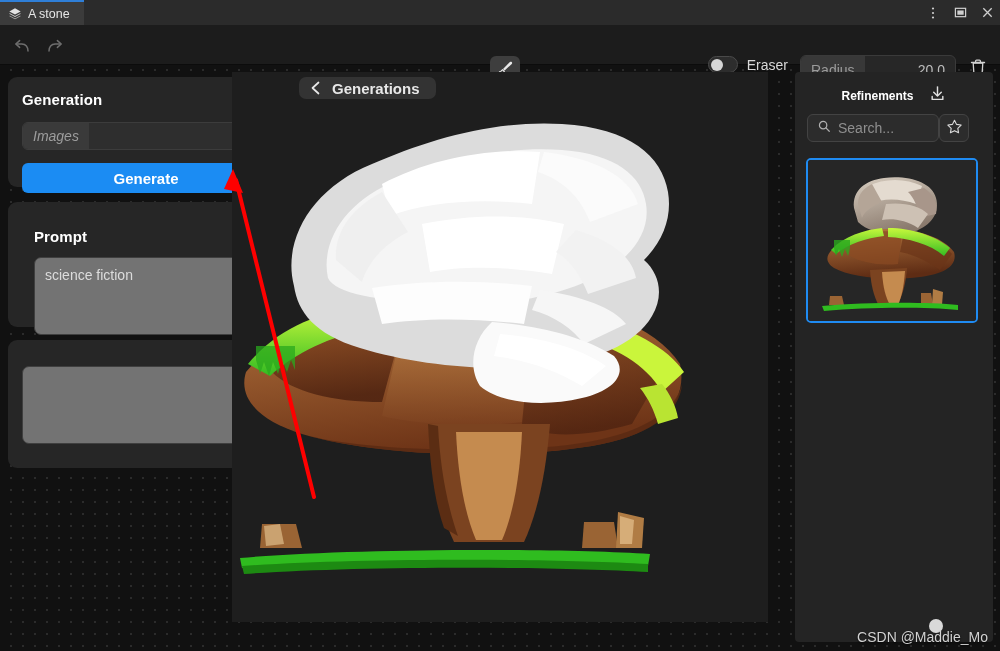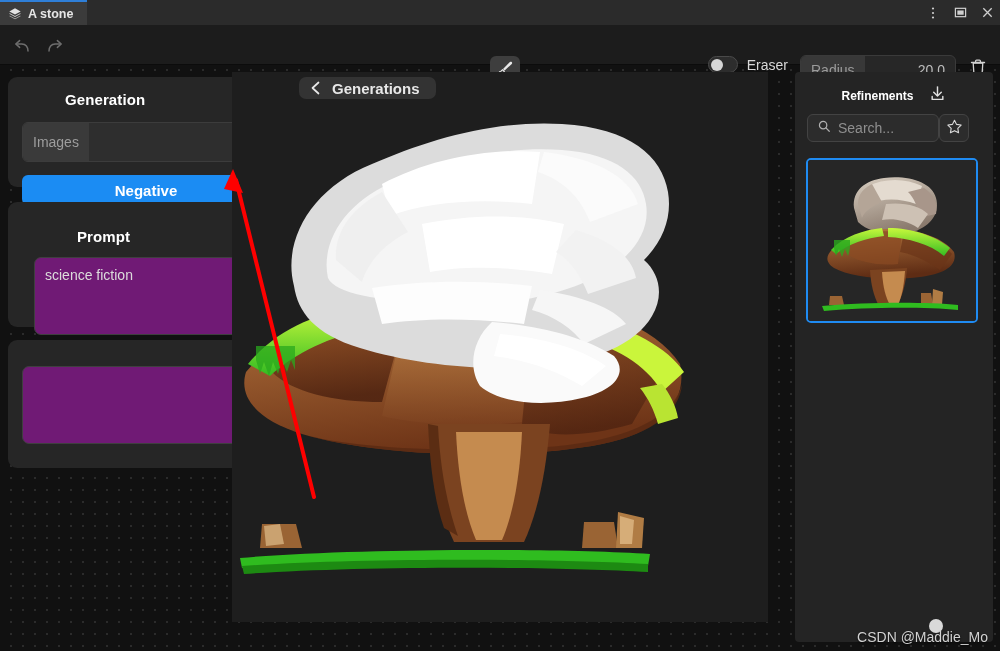--- a/index.html
+++ b/index.html
@@ -17,21 +17,20 @@
     background-color: #111111;
     background-image: radial-gradient(#2b2b2b 1px, transparent 1.2px);
     background-size: 12px 12px;
     background-position: 5px 4px;
   }
 
   
   .titlebar {
     position: absolute; left: 0; top: 0; width: 1000px; height: 41px;
     background: #2b2b2b;
-    font-weight: bold;
   }
   .tab {
     position: absolute; left: 0; top: 0; height: 25px;
     display: flex; align-items: center; gap: 6px;
     padding: 0 14px 0 8px;
     background: #3b3b3b;
     border-top: 2px solid #2f7fd8;
     color: #e6e6e6; font-size: 12.5px;
     white-space: nowrap;
   }
@@ -100,50 +99,49 @@
 
   
   .panel {
     position: absolute;
     background: #262626;
     border-radius: 9px;
   }
   .panel-title {
     color: #ffffff; font-size: 15px; font-weight: bold;
     letter-spacing: .1px;
-    margin-left: 43px;
   }
   .p-generation { left: 8px; top: 77px; width: 276px; height: 110px; padding: 14px; }
   .p-prompt     { left: 8px; top: 202px; width: 276px; height: 125px; padding: 26px; }
   .p-negprompt  { left: 8px; top: 340px; width: 276px; height: 128px; padding: 14px; }
 
   .images-field {
     margin-top: 14px;
-    width: 248px; height: 40px;
+    width: 248px; height: 28px;
     background: #2e2e2e; border: 1px solid #3c3c3c; border-radius: 6px;
-    display: flex; align-items: stretch; overflow: hidden;
+    display: flex; align-items: stretch; overflow: hidden; font-style: italic;
   }
   .images-field .field-label { background: #3a3a3a; color: #9d9d9d; font-size: 14px; }
   .images-field .field-value { color: #c9c9c9; }
 
   .generate-btn {
     margin-top: 13px;
     width: 248px; height: 30px;
     background: #1b8cf3; border-radius: 6px;
     color: #ffffff; font-size: 15px; font-weight: bold;
     display: flex; align-items: center; justify-content: center;
     border: none;
     font-family: "Liberation Sans", sans-serif;
   }
 
   .textarea {
     position: relative;
     margin-top: 12px;
     width: 248px; height: 78px;
-    background: #701a75; border: 1px solid #3f3f3f; border-radius: 7px;
+    background: #737373; border: 1px solid #3f3f3f; border-radius: 7px;
     color: #dcdcdc; font-size: 14px;
     padding: 9px 10px;
     overflow: hidden;
   }
   .resize-grip {
     position: absolute; right: 3px; bottom: 2px;
     width: 12px; height: 12px;
   }
 
   
@@ -292,21 +290,21 @@
       </svg>
     </span>
   </div>
 
   <div class="panel p-generation">
     <div class="panel-title">Generation</div>
     <div class="images-field">
       <div class="field-label">Images</div>
       <div class="field-value">4</div>
     </div>
-    <button class="generate-btn">Negative</button>
+    <button class="generate-btn">Generate</button>
   </div>
 
   <div class="panel p-prompt">
     <div class="panel-title">Prompt</div>
     <div class="textarea">
       <span>science fiction</span>
       <span class="resize-grip">
         <svg viewBox="0 0 12 12" width="12" height="12">
           <path d="M11 4 4 11 M11 8 8 11" stroke="#6d6d6d" stroke-width="1" fill="none"></path>
         </svg>

